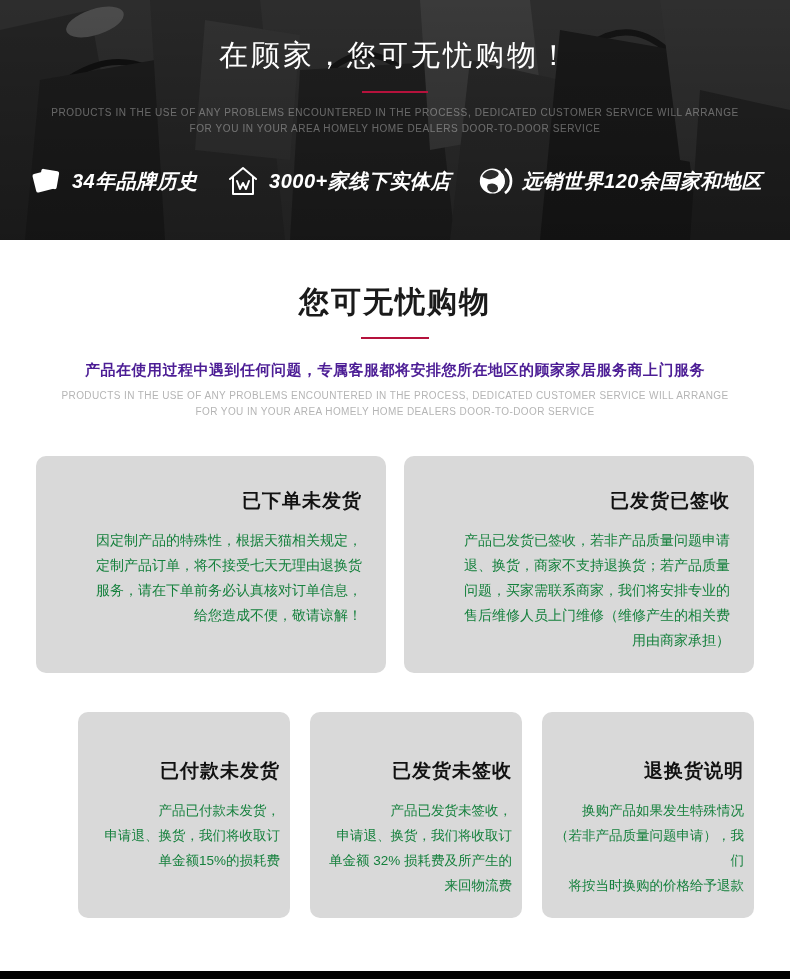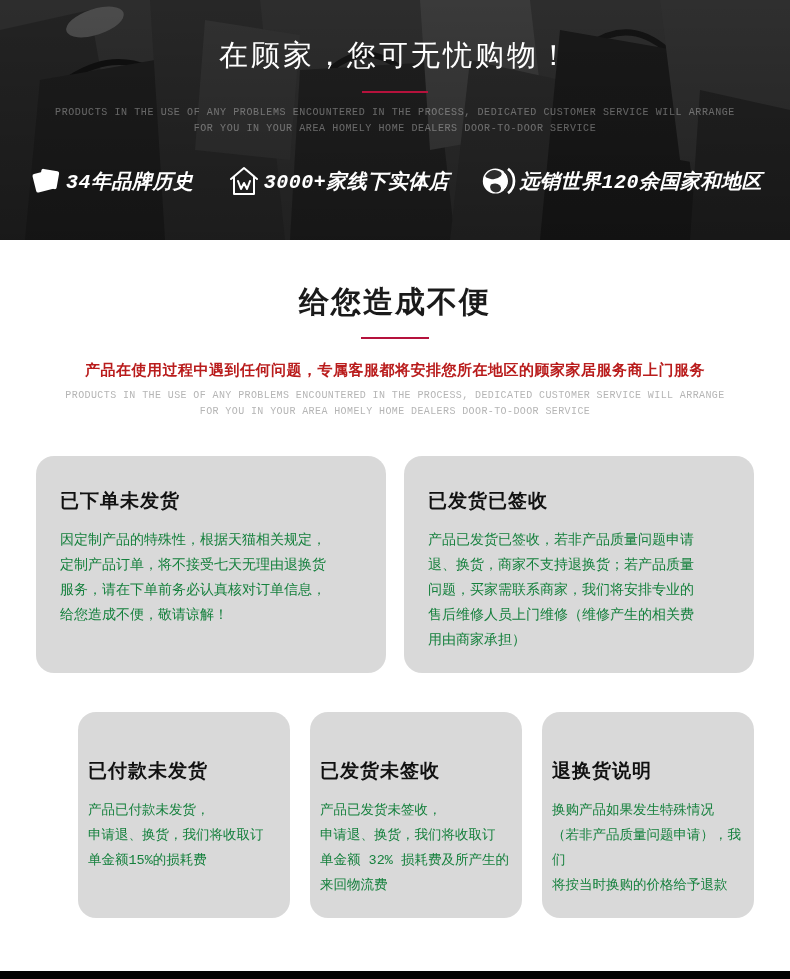--- a/index.html
+++ b/index.html
@@ -1,45 +1,45 @@
 <!DOCTYPE html>
 <html><head>
 <meta charset="utf-8">
 <style>
   html,body{margin:0;padding:0;background:#fff;}
   .page{position:relative;width:790px;height:979px;background:#fff;overflow:hidden;
-        font-family:Liberation Mono, monospace;}
+        font-family:Liberation Sans, sans-serif;}
 
   
   .banner{position:relative;width:790px;height:240px;background:#2d2d2d;overflow:hidden;}
   .banner-bg{position:absolute;inset:0;width:790px;height:240px;display:block;}
   .banner-inner{position:relative;z-index:2;padding-top:36px;text-align:center;}
   .banner-title{margin:0;font-size:29px;font-weight:400;color:#fff;letter-spacing:3px;}
   .underline{width:66px;height:2px;margin:15px auto 0;background:#b5123c;}
   .banner-en{margin:12px 0 0;color:rgba(255,255,255,0.34);font-size:10px;line-height:16px;letter-spacing:0.6px;}
   .banner-en span{display:block;}
   .features{display:flex;justify-content:space-between;align-items:center;
             padding:0 28px;margin-top:26px;}
-  .feature{display:flex;align-items:center;gap:2px;}
+  .feature{display:flex;align-items:center;gap:8px;}
   .f-icon{display:inline-flex;width:36px;height:36px;}
   .f-icon svg{width:36px;height:36px;}
   .f-label{color:#fff;font-size:20px;font-weight:bold;font-style:italic;letter-spacing:0.5px;}
 
   
   .policy{padding-top:42px;text-align:center;}
   .section-title{margin:0;font-size:30px;font-weight:bold;color:#1a1a1a;letter-spacing:2px;}
   .underline2{width:68px;height:2px;margin:14px auto 0;background:#b5123c;}
-  .lead{margin:22px 0 0;font-size:15px;font-weight:bold;color:#b91c1c;letter-spacing:0.5px;}
+  .lead{margin:22px 0 0;font-size:15px;font-weight:bold;color:#4c1d95;letter-spacing:0.5px;}
   .lead-en{margin:8px 0 0;color:#b5b5b5;font-size:10px;line-height:16px;letter-spacing:0.4px;}
   .lead-en span{display:block;}
 
   .row{display:flex;padding:0 36px;}
   .row1{gap:18px;margin-top:36px;}
   .row2{gap:20px;margin-top:39px;margin-left:42px;}
-  .card{flex:1;background:#d9d9d9;border-radius:18px;text-align:left;box-sizing:border-box;}
+  .card{flex:1;background:#d9d9d9;border-radius:10px;text-align:right;box-sizing:border-box;}
   .row1 .card{min-height:178px;padding:32px 24px 20px;}
   .row2 .card{min-height:192px;padding:46px 10px 20px;}
   .card h3{margin:0 0 14px;font-size:19px;font-weight:bold;color:#111;letter-spacing:1px;}
   .card p{margin:0;font-size:14px;line-height:25px;color:#15803d;white-space:pre-line;}
   .row2 .card p{font-size:13.5px;}
 
   
   .footer{margin-top:53px;height:58px;background:#020202;display:flex;align-items:center;justify-content:center;}
 </style>
 </head>
@@ -113,21 +113,21 @@
               <path d="M30 4.5 A17 17 0 0 1 30 31.5" stroke="#fff" stroke-width="3" fill="none"></path>
             </svg>
           </span>
           <span class="f-label">远销世界120余国家和地区</span>
         </div>
       </div>
     </div>
   </header>
 
   <section class="policy">
-    <h2 class="section-title">给您造成不便</h2>
+    <h2 class="section-title">您可无忧购物</h2>
     <div class="underline2"></div>
     <p class="lead">产品在使用过程中遇到任何问题，专属客服都将安排您所在地区的顾家家居服务商上门服务</p>
     <p class="lead-en">
       <span>PRODUCTS IN THE USE OF ANY PROBLEMS ENCOUNTERED IN THE PROCESS, DEDICATED CUSTOMER SERVICE WILL ARRANGE</span>
       <span>FOR YOU IN YOUR AREA HOMELY HOME DEALERS DOOR-TO-DOOR SERVICE</span>
     </p>
 
     <div class="row row1">
       <div class="card">
         <h3>已下单未发货</h3>

